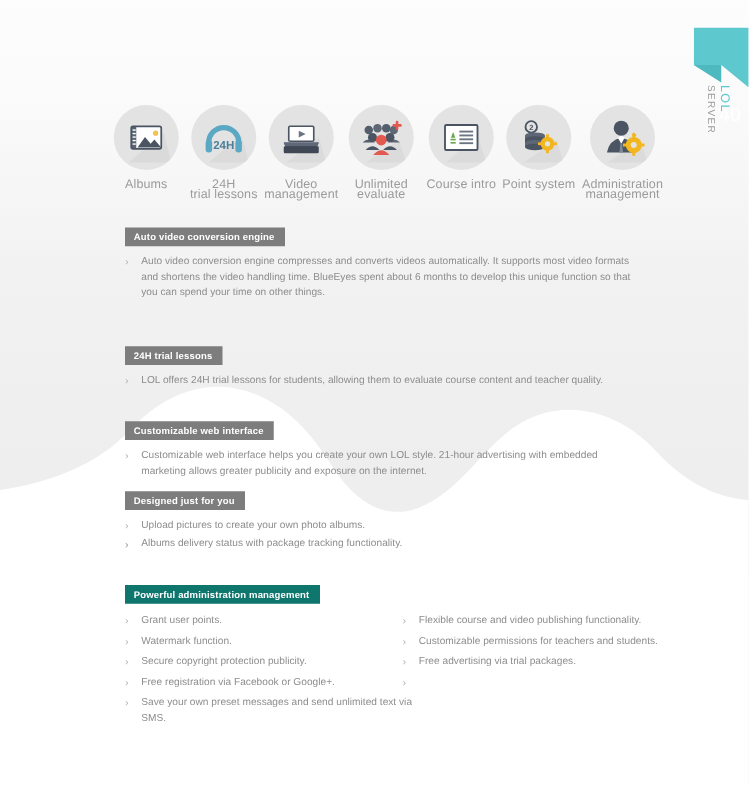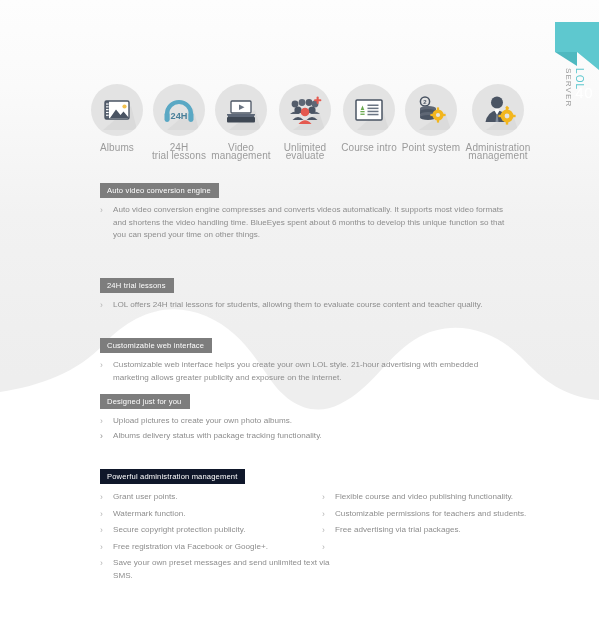--- a/index.html
+++ b/index.html
@@ -57,28 +57,28 @@
     letter-spacing:.1px;
     font-family:"Liberation Sans",sans-serif;
   }
 
   
   .content{position:absolute;left:0;top:0;width:599px;z-index:5;}
 
   .section{position:absolute;left:100px;}
   .badge{
     display:inline-block;
-    color:#ffffff;font-size:7.6px;font-weight:normal;
+    color:#ffffff;font-size:7.6px;font-weight:bold;
     letter-spacing:.15px;
     padding:3px 8px 3px 7px;
     line-height:9px;
     font-family:"Liberation Sans",sans-serif;
   }
   .badge.gray{background:#7d7d7d;}
-  .badge.red{background:#0f172a;}
+  .badge.red{background:#0f766e;}
 
   .bullets{margin-top:6px;}
   .bullet{
     position:relative;
     padding-left:13px;
     font-size:8.1px;line-height:12.6px;
     color:#8d8d8d;
     margin-bottom:4px;
     font-family:"Liberation Sans",sans-serif;
     letter-spacing:.02px;

